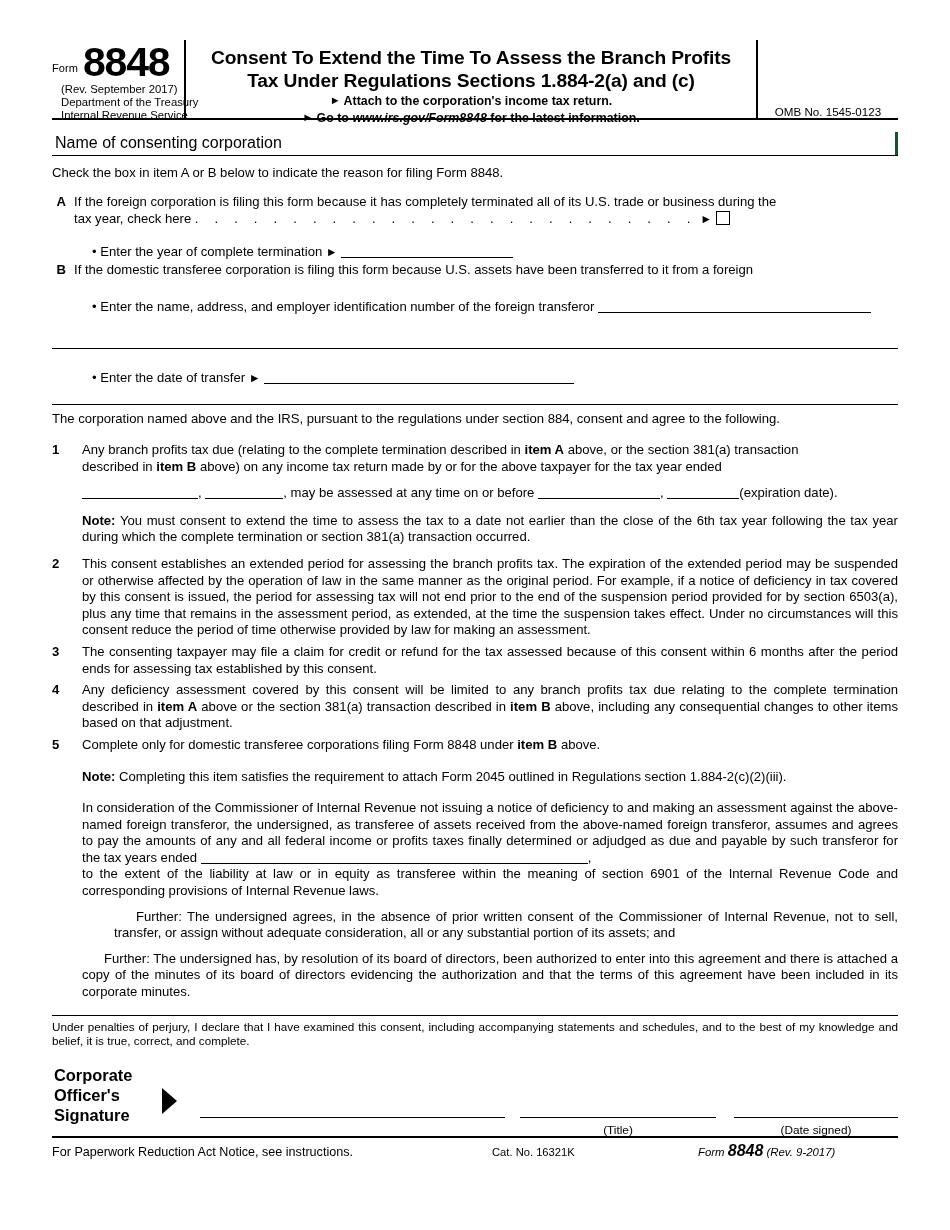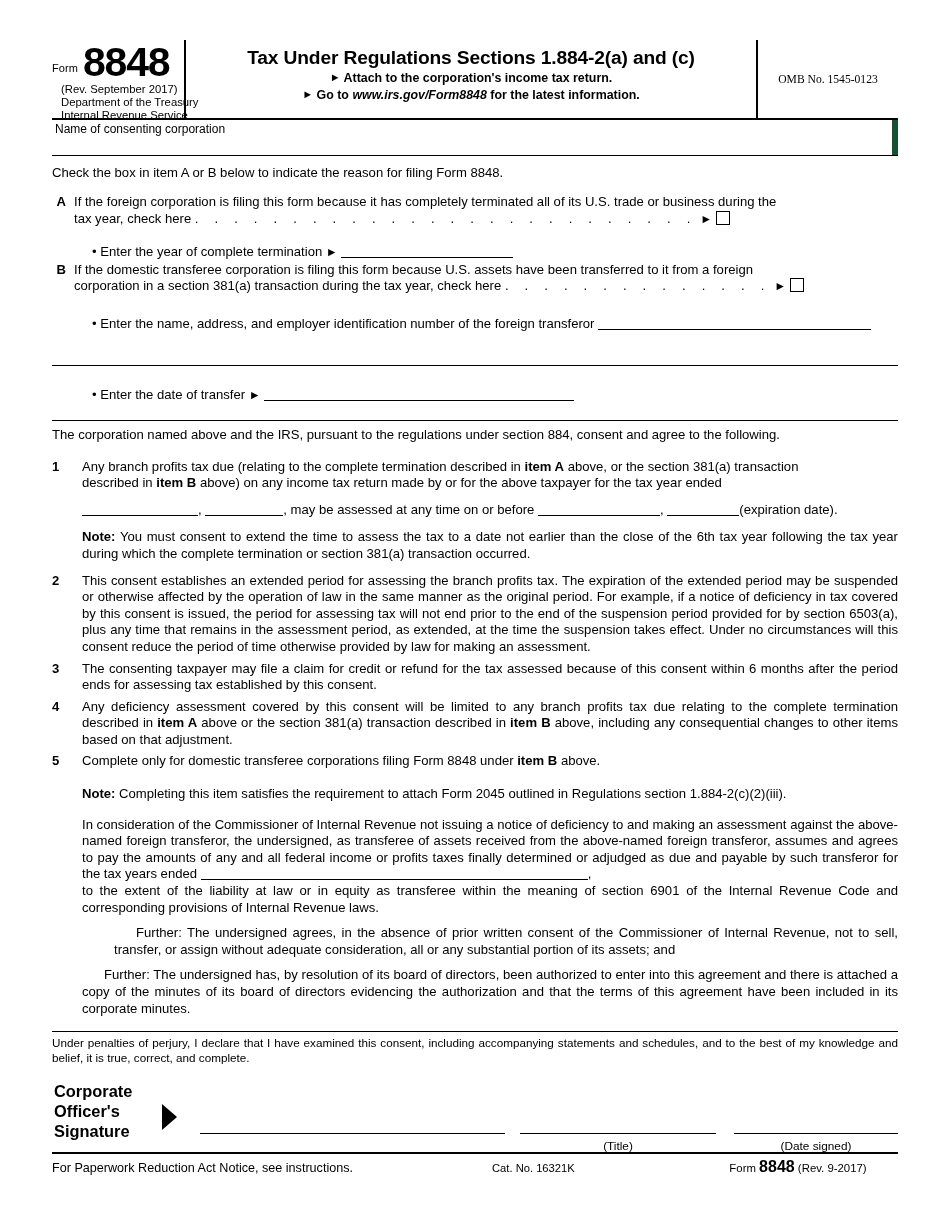--- a/index.html
+++ b/index.html
@@ -82,41 +82,41 @@
   }
   .sub-line .it { font-style: italic; }
   .tri {
     display: inline-block;
     font-size: 11px;
     vertical-align: 1px;
   }
   .hdr-right {
     width: 140px;
     display: flex;
-    align-items: center;
+    align-items: flex-end;
     justify-content: center;
     font-size: 11.6px;
-    font-family: Liberation Serif, serif;
   }
 
   .rule-thick { border-bottom: 2.3px solid #000; }
   .rule-thin  { border-bottom: 1px solid #000; }
 
   
   .namebox {
     display: flex;
     height: 35px;
     border-bottom: 1px solid #000;
   }
   .namebox .cellL {
     flex: 1;
-    border-right: 6px solid #14532d;
-    font-size: 12px;
+    border-right: 3px solid #14532d;
+    font-size: 16px;
     padding: 2px 0 0 3px;
     box-sizing: border-box;
+    margin-top: 12px;
   }
   .namebox .cellR {
     width: 303px;
     font-size: 11.4px;
     padding: 2px 0 0 5px;
     box-sizing: border-box;
   }
 
   
   .body-txt {
@@ -233,40 +233,41 @@
 
   .footer {
     display: flex;
     border-top: 2.3px solid #000;
     padding-top: 4px;
     font-size: 12.6px;
     align-items: baseline;
   }
   .foot-left { font-weight: normal; flex: 0 0 440px; }
   .foot-mid  { flex: 1; text-align: left; font-size: 11.2px; }
-  .foot-right{ flex: 0 0 200px; text-align: center; font-size: 11.4px; white-space: nowrap;}
+  .foot-right{ flex: 0 0 200px; text-align: left; font-size: 11.4px; white-space: nowrap; font-style: italic;}
   .foot-right .bignum { font-size: 16px; font-weight: bold; }
 </style>
 </head>
 <body>
 
 <div id="page">
   <div class="sheet">
 
     <div class="hdr">
       <div class="hdr-left">
         <div class="form-word">Form</div>
         <div class="form-num">8848</div>
         <div class="rev-line">
           <div>(Rev. September 2017)</div>
           <div>Department of the Treasury</div>
           <div>Internal Revenue Service</div>
         </div>
       </div>
       <div class="hdr-mid">
+        <div class="title-1">Consent To Extend the Time To Assess the Branch Profits</div>
         <div class="title-2">Tax Under Regulations Sections 1.884-2(a) and (c)</div>
         <div class="sub-line">
           <span class="tri">►</span>
           <span>Attach to the corporation's income tax return.</span>
         </div>
         <div class="sub-line">
           <span class="tri">►</span>
           <span>Go to</span>
           <span class="it">www.irs.gov/Form8848</span>
           <span>for the latest information.</span>
@@ -304,26 +305,20 @@
       <span>•</span>
       <span>Enter the year of complete termination</span>
       <span class="arrow-g">►</span>
       <span class="ul" style="width:172px;"></span>
     </div>
 
     <div class="item-row" style="margin-top:1px;">
       <div class="item-letter">B</div>
       <div class="item-body">
         <div>If the domestic transferee corporation is filing this form because U.S. assets have been transferred to it from a foreign</div>
-        <div>
-          <span>corporation in a section 381(a) transaction during the tax year, check here</span>
-          <span class="leader">. . . . . . . . . . . . . .</span>
-          <span class="arrow-g">►</span>
-          <span class="cbox"></span>
-        </div>
       </div>
     </div>
 
     <div class="bullet-row" style="margin-top:21px;">
       <span>•</span>
       <span>Enter the name, address, and employer identification number of the foreign transferor</span>
       <span class="ul" style="width:273px;"></span>
     </div>
     <div style="margin-left:0px; margin-top:17px;">
       <span class="ul" style="width:846px;"></span>

